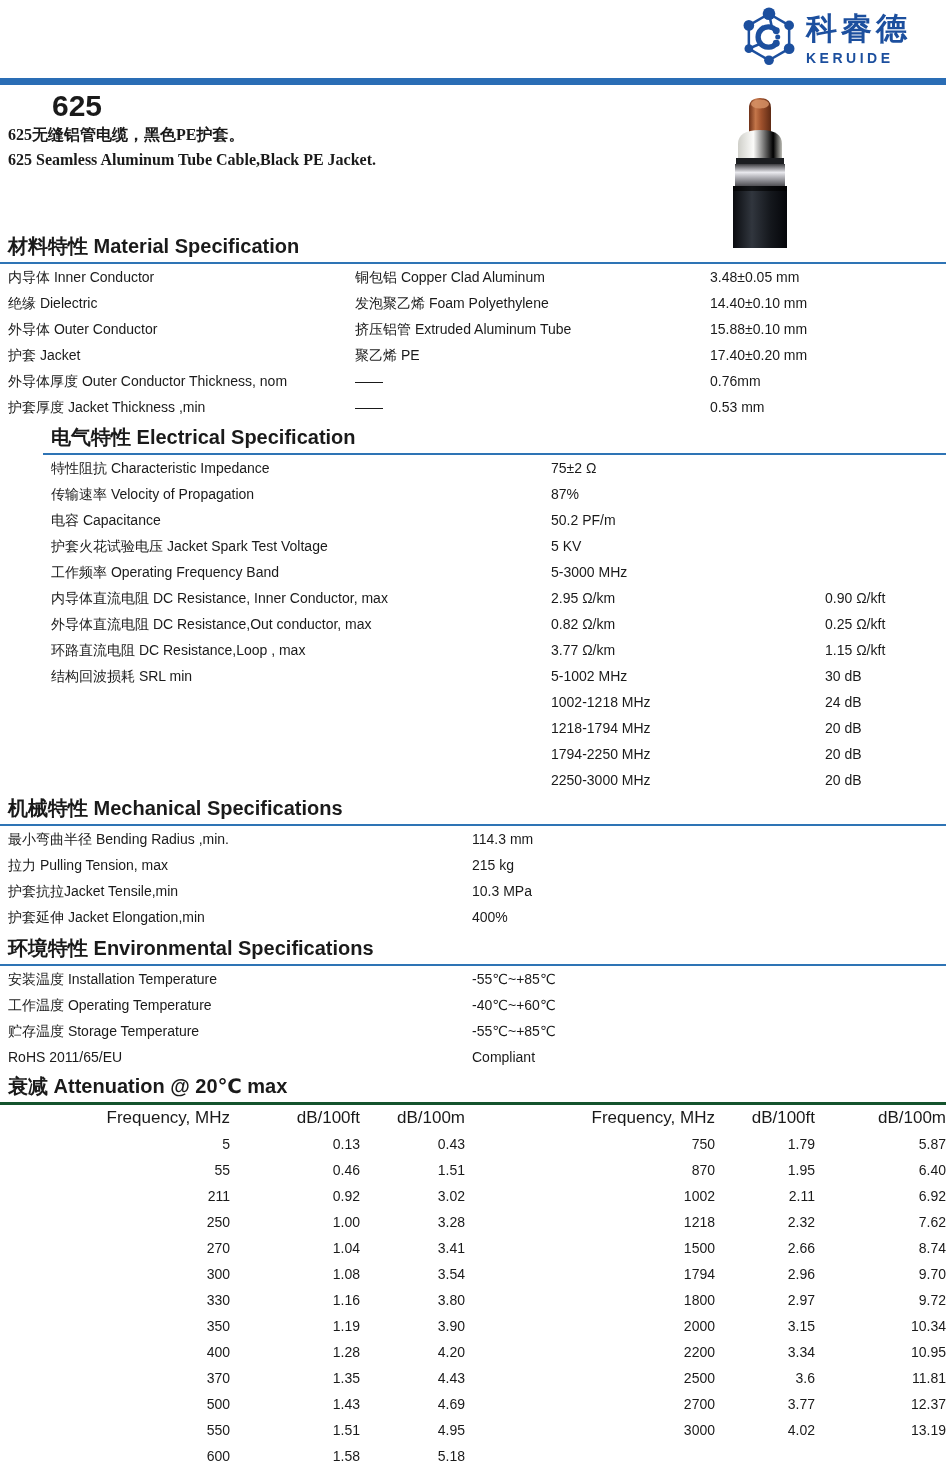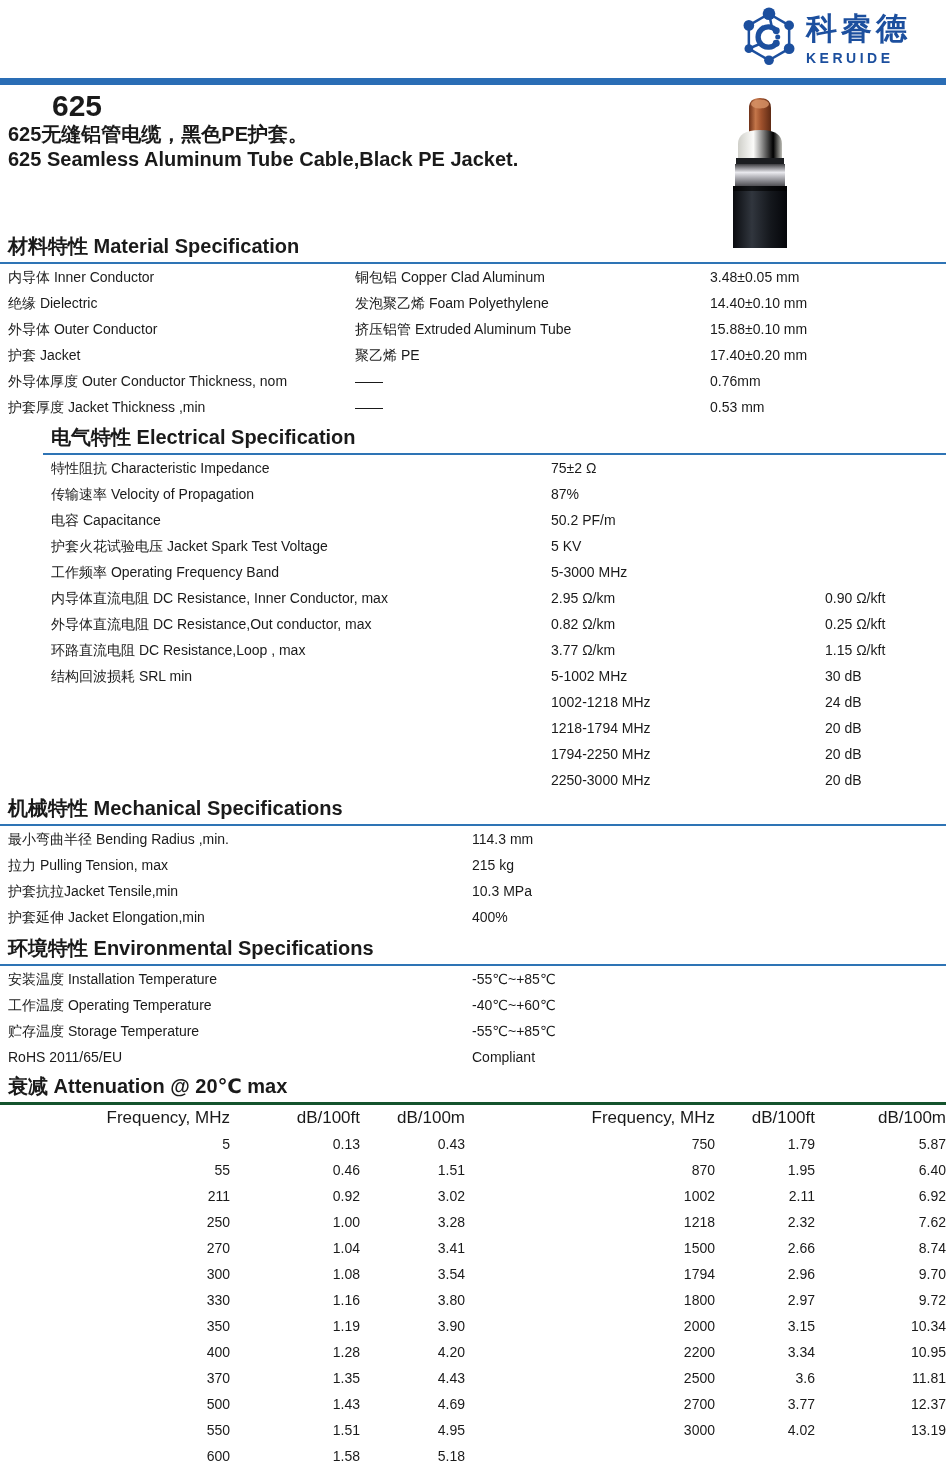--- a/index.html
+++ b/index.html
@@ -13,21 +13,21 @@
   
   .logo{position:absolute;left:738px;top:5px;display:flex;align-items:center;gap:6px;}
   .logo-text{display:flex;flex-direction:column;justify-content:center;line-height:1;}
   .brand-cn{font-size:31px;font-weight:bold;color:#1c4f9e;letter-spacing:4px;}
   .brand-en{font-size:14px;font-weight:bold;color:#1c4f9e;letter-spacing:3.5px;margin-top:7px;}
   .top-bar{position:absolute;left:0;top:78px;width:946px;height:7px;background:#2a6db5;}
 
   
   .title-block{position:absolute;left:8px;top:90px;}
   .model{font-size:30px;font-weight:bold;line-height:32px;margin-left:44px;}
-  .subtitle{font-size:20px;font-weight:bold;line-height:25px;}
+  .subtitle{font-size:16px;font-weight:bold;line-height:25px;font-family:Liberation Serif, serif;}
 
   
   .cable{position:absolute;left:728px;top:96px;width:64px;height:154px;}
 
   
   .section{position:absolute;left:0;width:946px;}
   .sec-material{top:231px;}
   .sec-electrical{top:422px;padding-left:43px;}
   .sec-mechanical{top:793px;}
   .sec-environmental{top:933px;}

